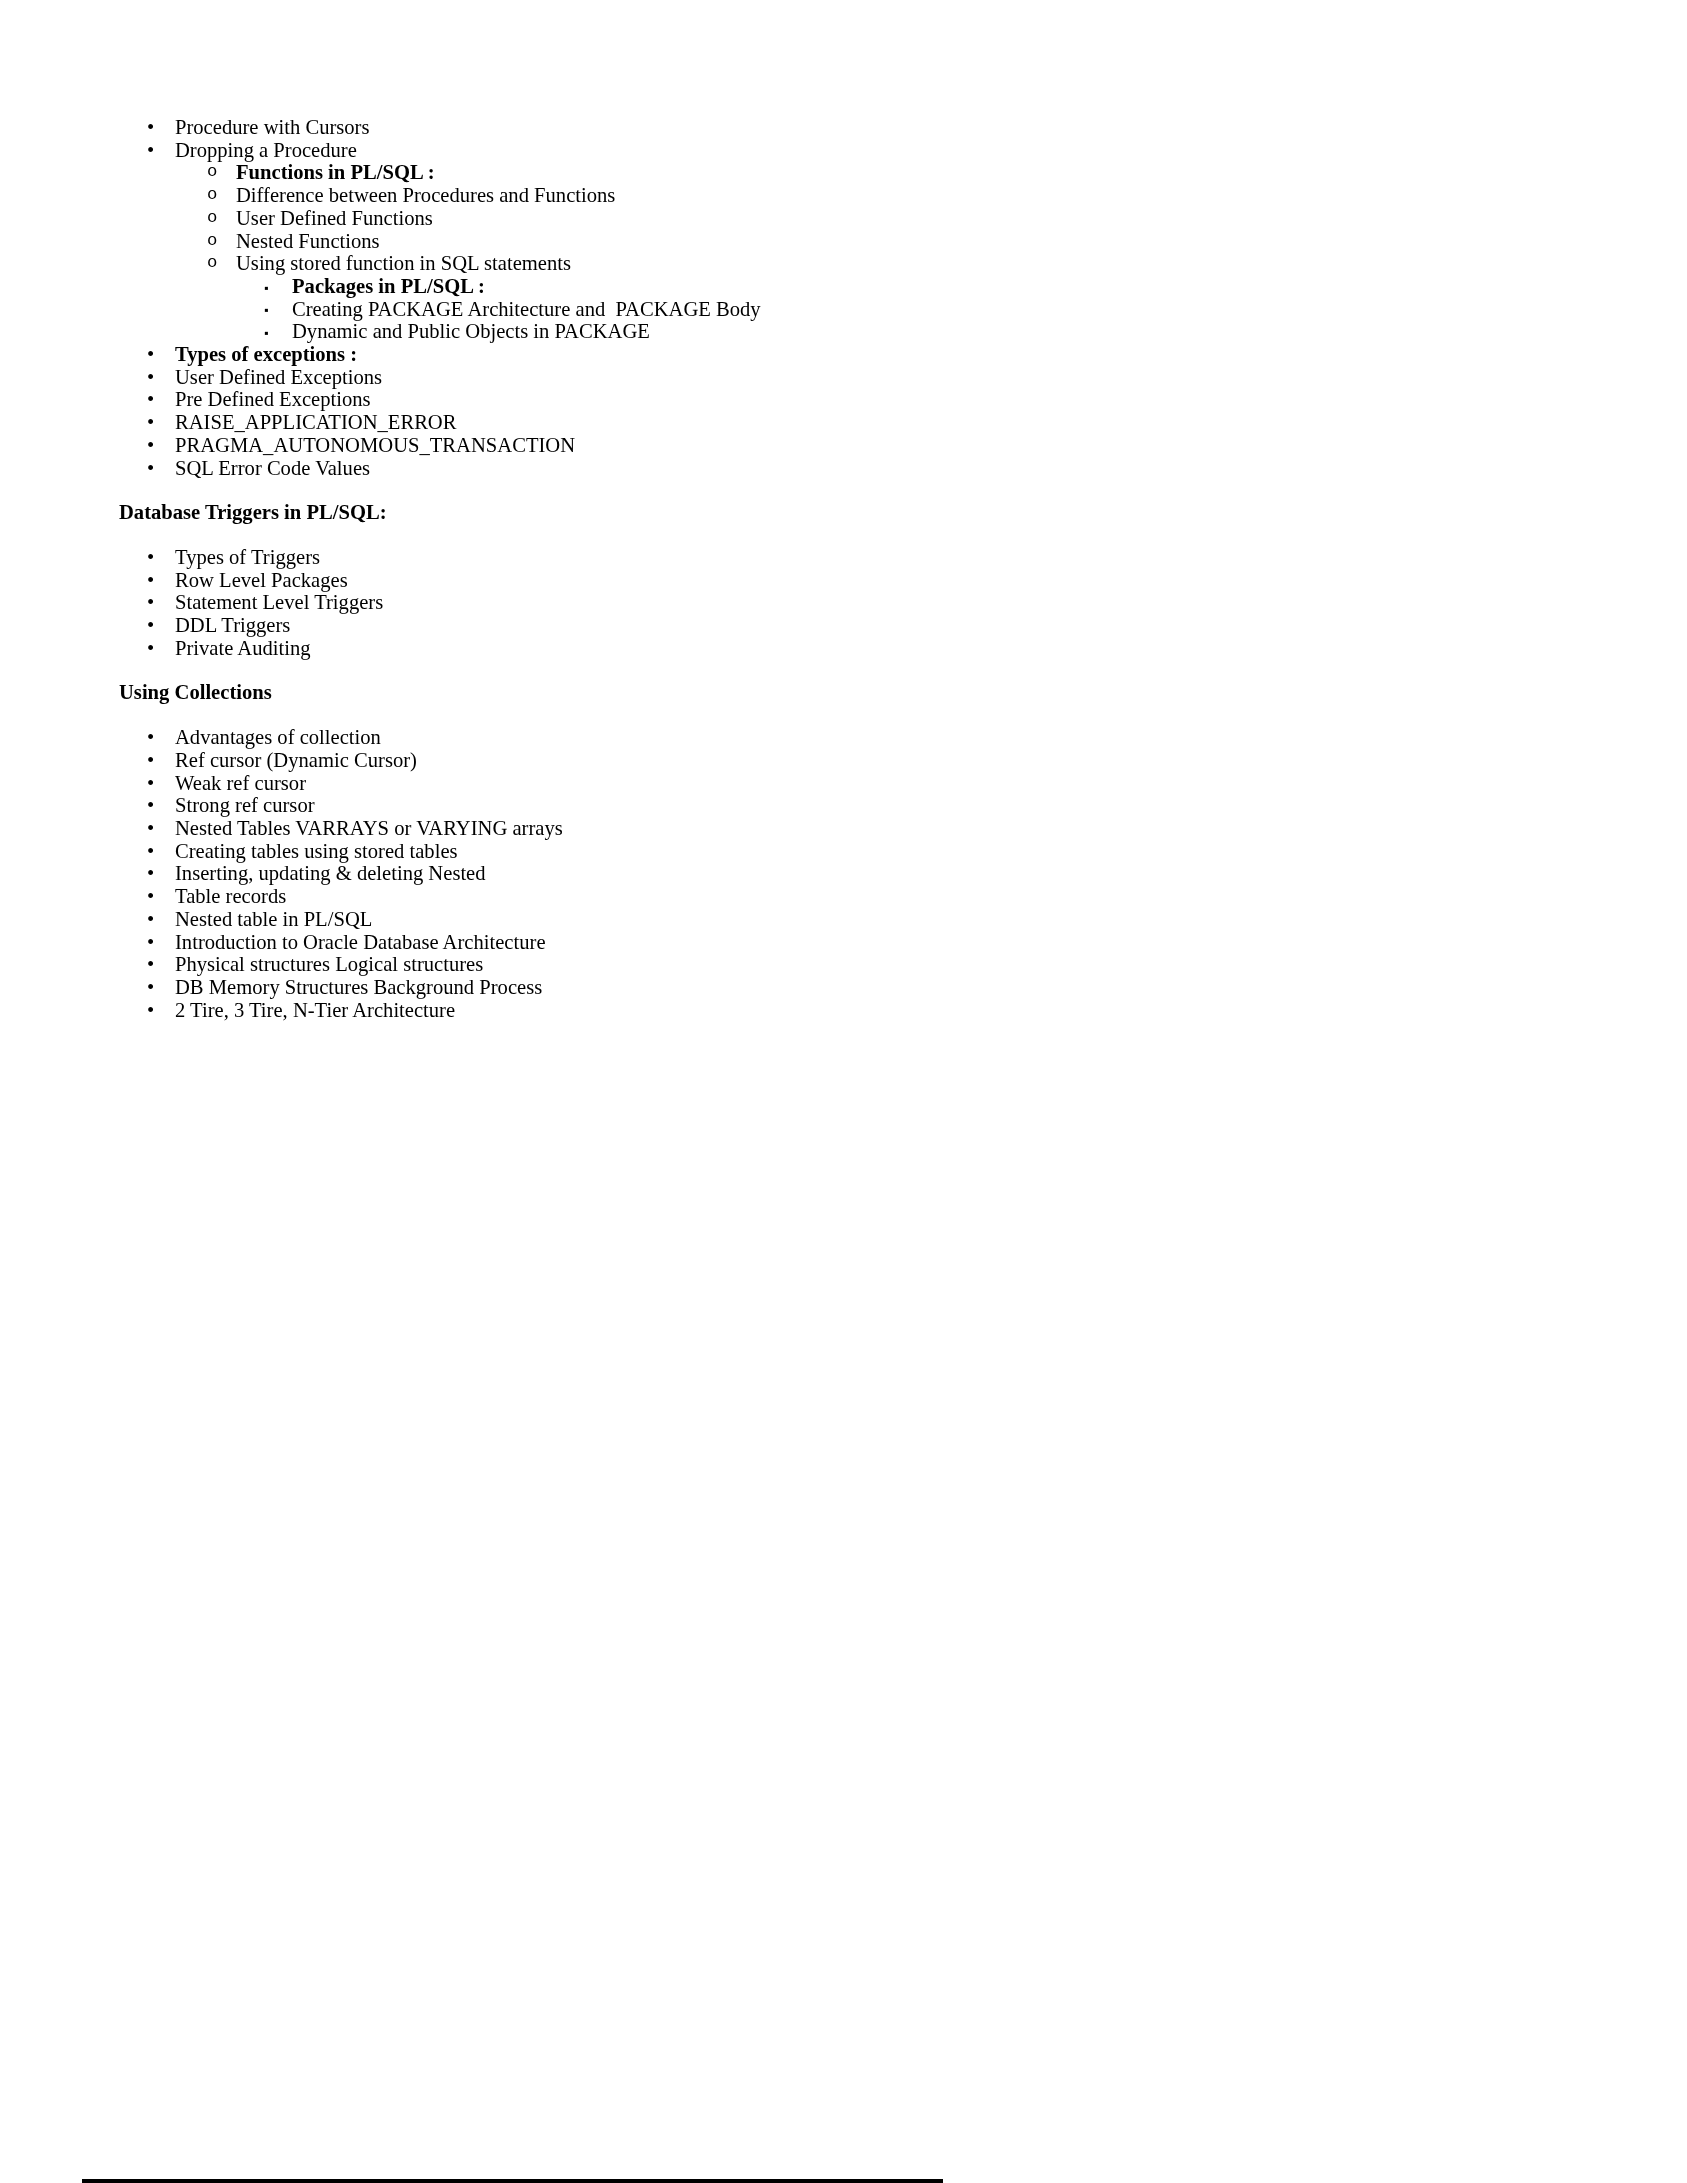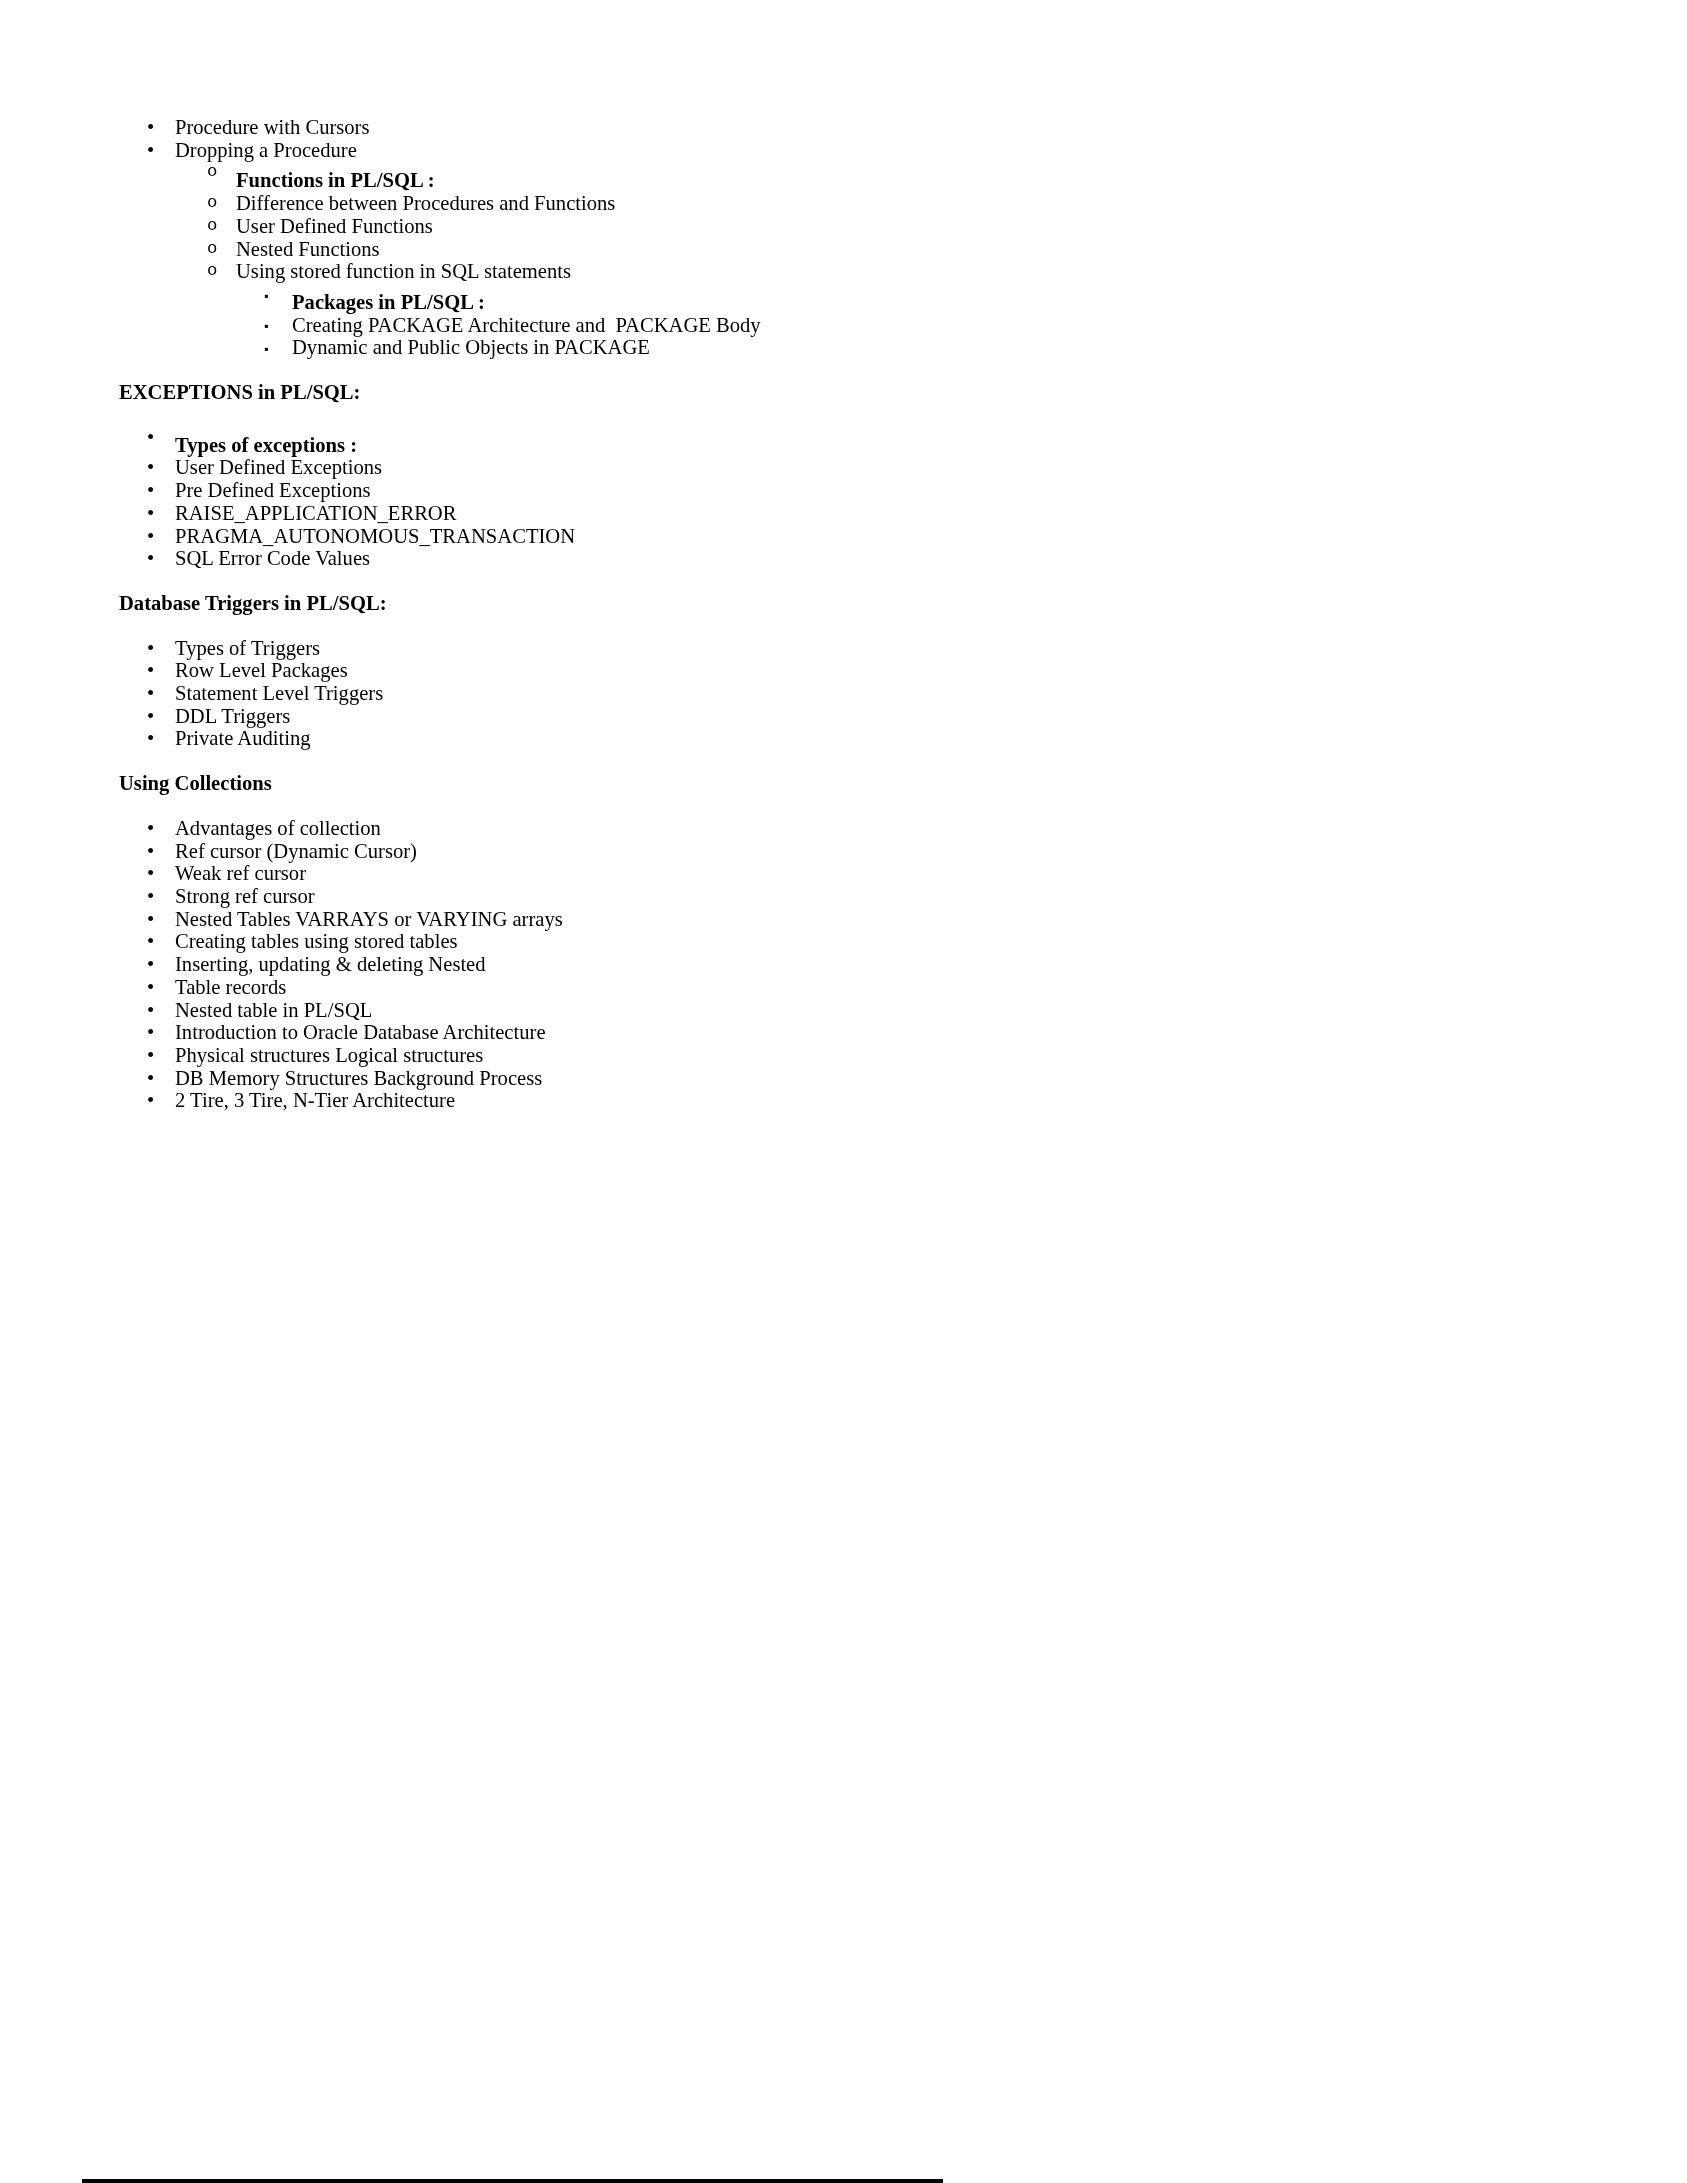--- a/index.html
+++ b/index.html
@@ -32,21 +32,21 @@
   }
   .list {
     margin: 0;
     padding: 0;
   }
   .item {
     position: relative;
     white-space: pre-wrap;
   }
   .item .text { display: inline-block; }
-  .item.bold .text { font-weight: bold; margin-top: 8px; }
+  .item.bold .text { font-weight: bold; }
   .item .marker {
     position: absolute;
     top: 0;
   }
   .item.level1 { padding-left: 56px; }
   .item.level1 .marker { left: 28px; font-size: 20.6px; }
   .item.level2 { padding-left: 117px; }
   .item.level2 .marker {
     left: 88px;
     font-family: "Liberation Mono", "DejaVu Sans Mono", monospace;
@@ -77,21 +77,20 @@
         <div class="item level1"><span class="marker">•</span><span class="text">Dropping a Procedure</span></div>
         <div class="item level2 bold"><span class="marker">o</span><span class="text">Functions in PL/SQL :</span></div>
         <div class="item level2"><span class="marker">o</span><span class="text">Difference between Procedures and Functions</span></div>
         <div class="item level2"><span class="marker">o</span><span class="text">User Defined Functions</span></div>
         <div class="item level2"><span class="marker">o</span><span class="text">Nested Functions</span></div>
         <div class="item level2"><span class="marker">o</span><span class="text">Using stored function in SQL statements</span></div>
         <div class="item level3 bold"><span class="marker">▪</span><span class="text">Packages in PL/SQL :</span></div>
         <div class="item level3"><span class="marker">▪</span><span class="text">Creating PACKAGE Architecture and  PACKAGE Body</span></div>
         <div class="item level3"><span class="marker">▪</span><span class="text">Dynamic and Public Objects in PACKAGE</span></div>
       </div>
-      <div class="heading">EXCEPTIONS in PL/SQL:</div>
       <div class="list">
         <div class="item level1 bold"><span class="marker">•</span><span class="text">Types of exceptions :</span></div>
         <div class="item level1"><span class="marker">•</span><span class="text">User Defined Exceptions</span></div>
         <div class="item level1"><span class="marker">•</span><span class="text">Pre Defined Exceptions</span></div>
         <div class="item level1"><span class="marker">•</span><span class="text">RAISE_APPLICATION_ERROR</span></div>
         <div class="item level1"><span class="marker">•</span><span class="text">PRAGMA_AUTONOMOUS_TRANSACTION</span></div>
         <div class="item level1"><span class="marker">•</span><span class="text">SQL Error Code Values</span></div>
       </div>
       <div class="heading">Database Triggers in PL/SQL:</div>
       <div class="list">

